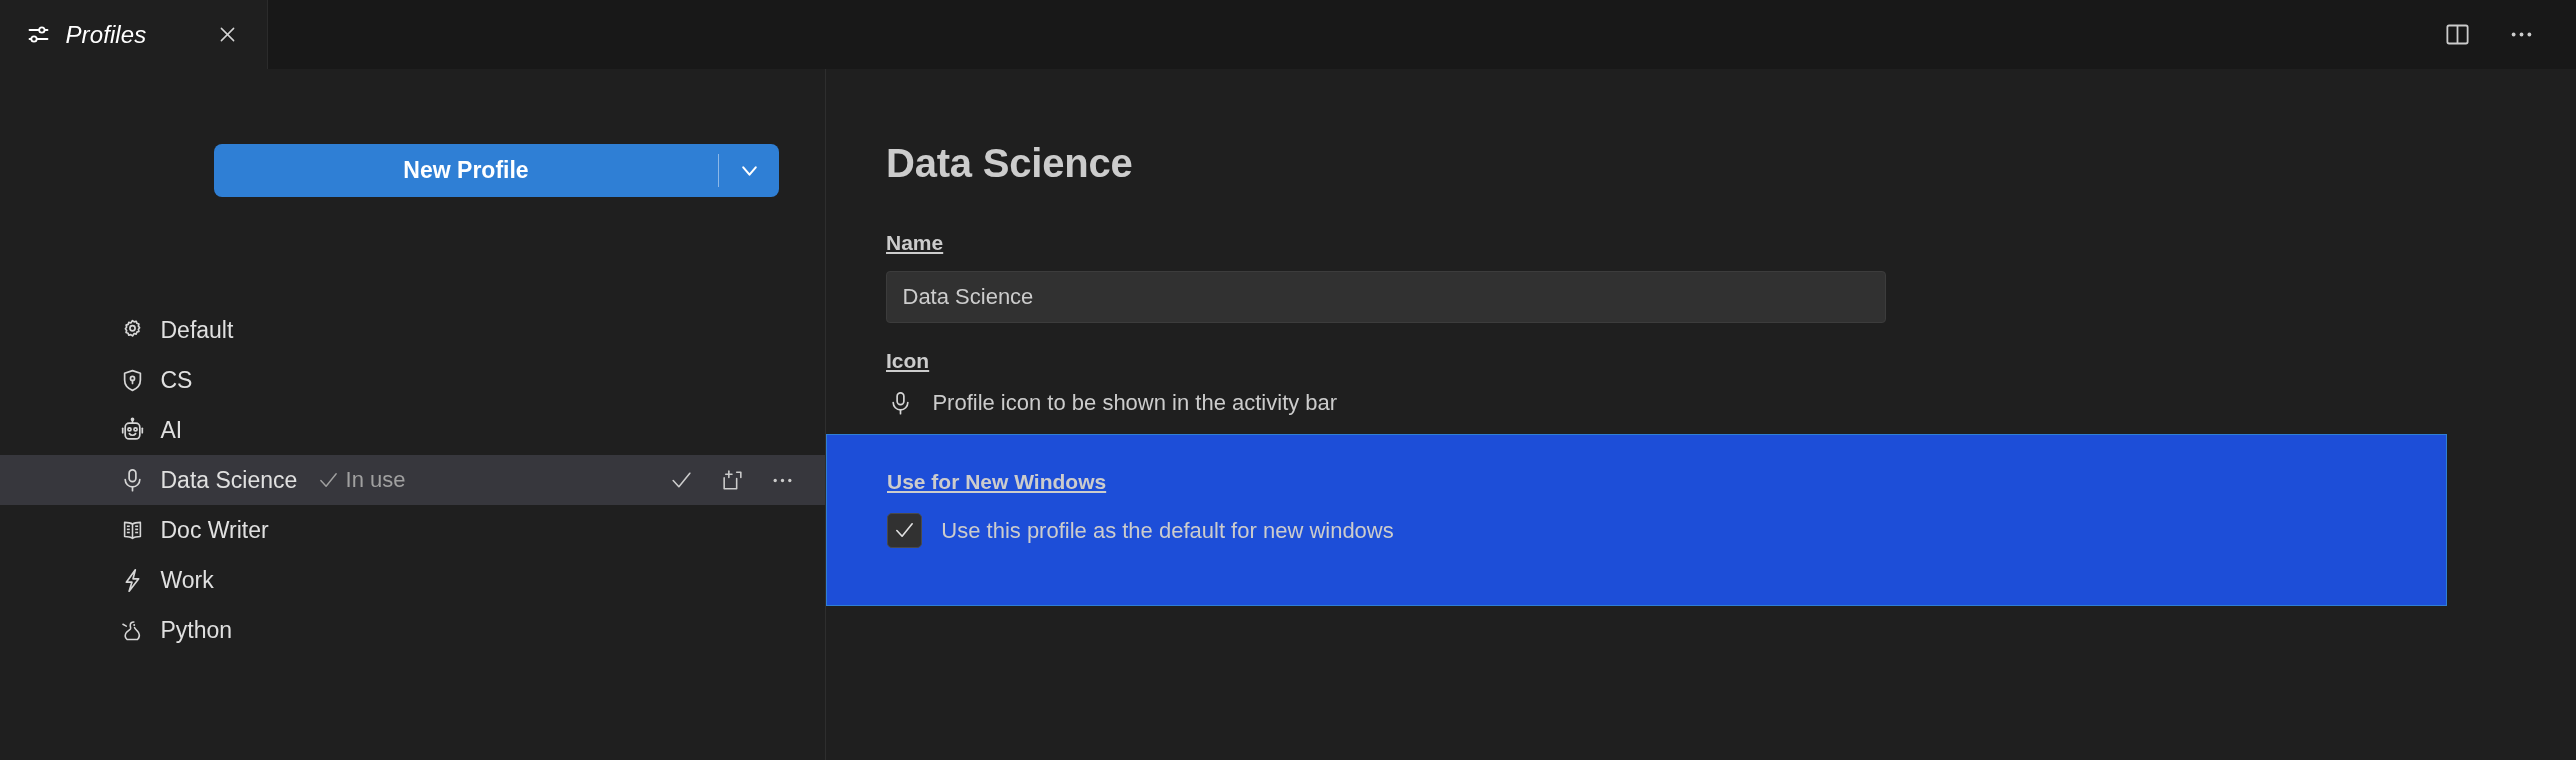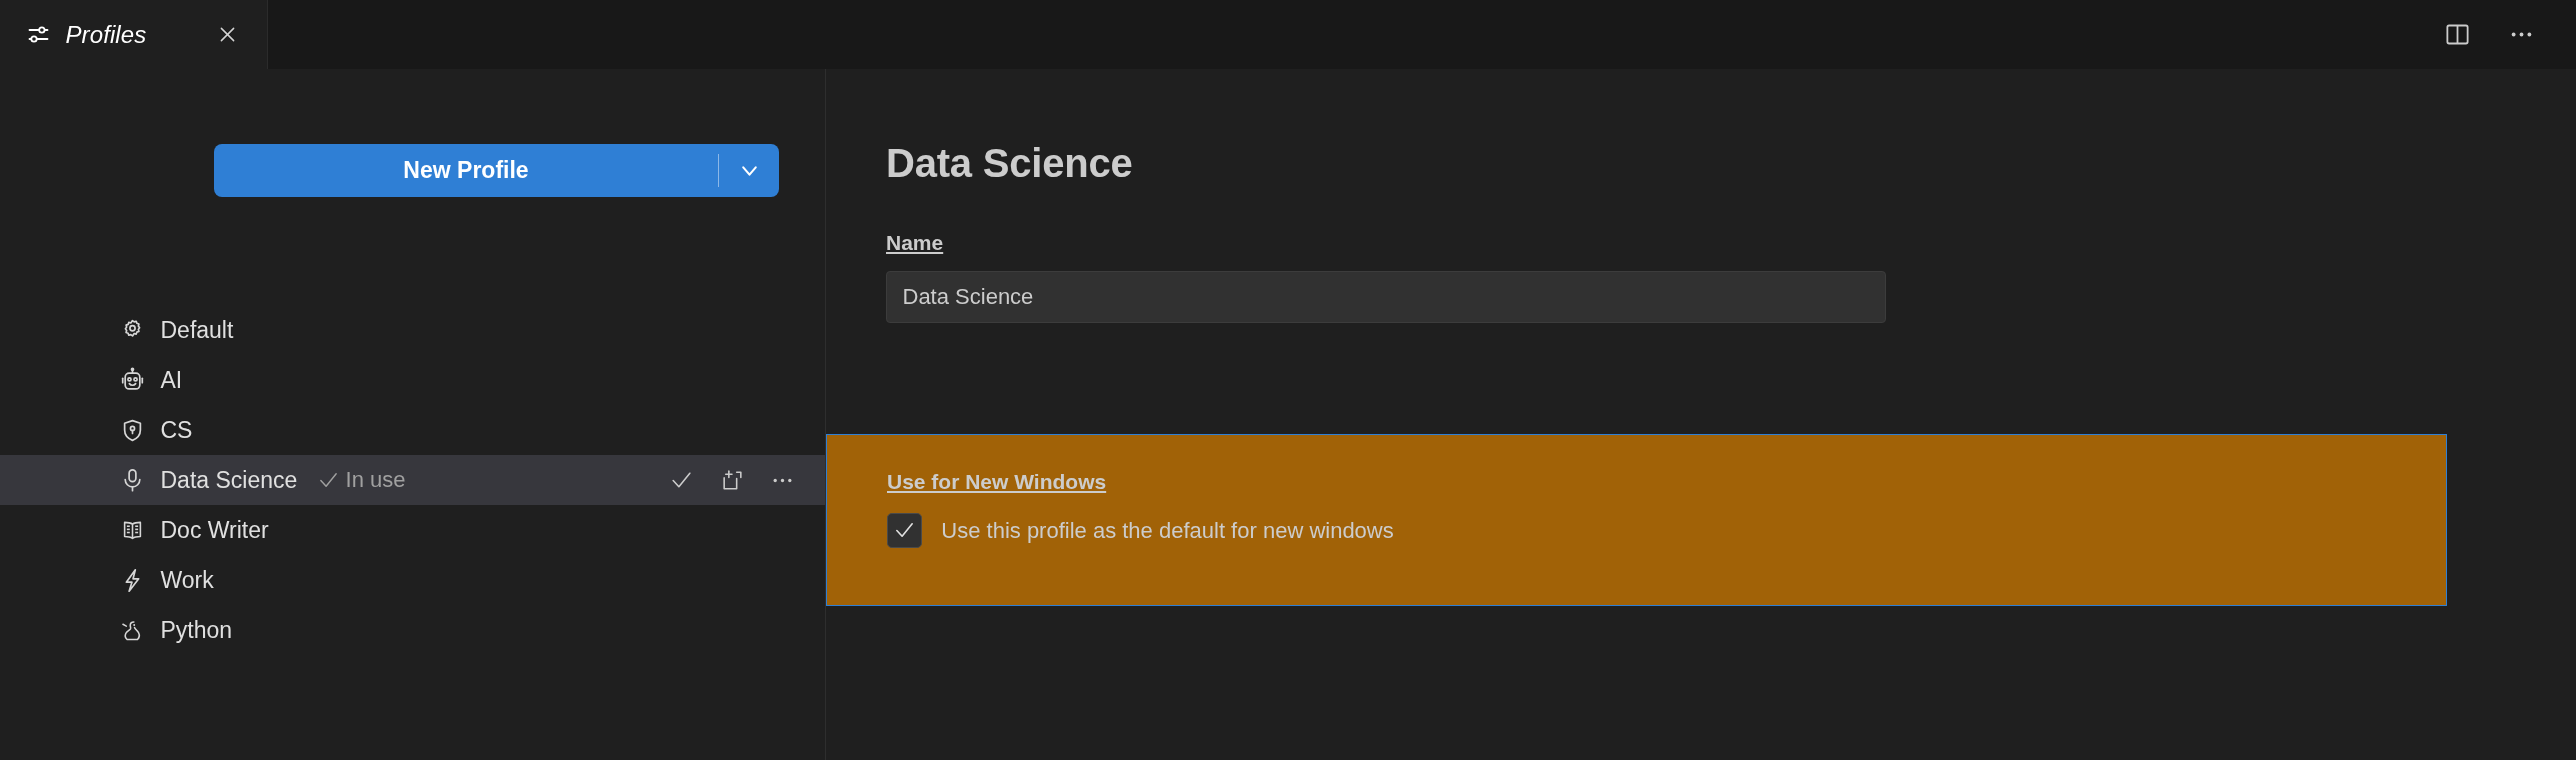--- a/index.html
+++ b/index.html
@@ -217,21 +217,21 @@
   }
   .ir-text { font-size: 22px; color: #cccccc; }
 
   .section-newwin {
     position: absolute;
     left: 0px;
     top: 365px;
     width: 1621px;
     height: 172px;
     border: 1.9px solid #2f7fd5;
-    background: #a16207;
+    background: #1d4ed8;
     padding: 35px 0 0 60px;
   }
   .checkbox-row {
     display: flex;
     align-items: center;
     gap: 19.3px;
     margin-top: 19.3px;
     cursor: pointer;
   }
   .checkbox {
@@ -309,43 +309,43 @@
           <svg width="27" height="27" viewBox="0 0 24 24" fill="none" stroke="currentColor" stroke-width="1.5" stroke-linejoin="round">
             <path d="M12 3.2l1.5 1.1 1.8-.5.6 1.8 1.8.6-.5 1.8 1.1 1.5-1.1 1.5.5 1.8-1.8.6-.6 1.8-1.8-.5L12 16.8l-1.5-1.1-1.8.5-.6-1.8-1.8-.6.5-1.8L5.7 10.5l1.1-1.5-.5-1.8 1.8-.6.6-1.8 1.8.5z"></path>
             <circle cx="12" cy="10" r="2.3"></circle>
           </svg>
         </span>
         <span class="pr-label">Default</span>
       </div>
 
       <div class="profile-row">
         <span class="pr-icon">
+          <svg width="27" height="27" viewBox="0 0 24 24" fill="none" stroke="currentColor" stroke-width="1.5" stroke-linejoin="round">
+            <path d="M12 3.2l7 2.4v6c0 4.3-3 7.6-7 9.2-4-1.6-7-4.9-7-9.2v-6z"></path>
+            <circle cx="12" cy="10.2" r="1.8"></circle>
+            <line x1="12" y1="11.8" x2="12" y2="14.6" stroke-linecap="round"></line>
+          </svg>
+        </span>
+        <span class="pr-label">CS</span>
+      </div>
+
+      <div class="profile-row">
+        <span class="pr-icon">
           <svg width="27" height="27" viewBox="0 0 24 24" fill="none" stroke="currentColor" stroke-width="1.5" stroke-linecap="round" stroke-linejoin="round">
             <line x1="12" y1="2.5" x2="12" y2="5"></line>
               <circle cx="12" cy="2" r=".9" fill="currentColor"></circle>
             <rect x="5.5" y="5.5" width="13" height="14" rx="3.5"></rect>
             <circle cx="9.3" cy="11" r="1.4"></circle>
               <circle cx="14.7" cy="11" r="1.4"></circle>
             <path d="M9.2 14.8c.8 1 1.8 1.4 2.8 1.4s2-.4 2.8-1.4"></path>
             <line x1="3.3" y1="10" x2="3.3" y2="14"></line>
               <line x1="20.7" y1="10" x2="20.7" y2="14"></line>
           </svg>
         </span>
         <span class="pr-label">AI</span>
-      </div>
-
-      <div class="profile-row">
-        <span class="pr-icon">
-          <svg width="27" height="27" viewBox="0 0 24 24" fill="none" stroke="currentColor" stroke-width="1.5" stroke-linejoin="round">
-            <path d="M12 3.2l7 2.4v6c0 4.3-3 7.6-7 9.2-4-1.6-7-4.9-7-9.2v-6z"></path>
-            <circle cx="12" cy="10.2" r="1.8"></circle>
-            <line x1="12" y1="11.8" x2="12" y2="14.6" stroke-linecap="round"></line>
-          </svg>
-        </span>
-        <span class="pr-label">CS</span>
       </div>
 
       <div class="profile-row selected">
         <span class="pr-icon">
           <svg width="27" height="27" viewBox="0 0 24 24" fill="none" stroke="currentColor" stroke-width="1.5" stroke-linecap="round" stroke-linejoin="round">
             <rect x="9" y="2.5" width="6" height="10.5" rx="3"></rect>
             <path d="M5.5 11.2a6.5 6.5 0 0 0 13 0"></path>
             <line x1="12" y1="17.7" x2="12" y2="21"></line>
           </svg>
         </span>
@@ -424,20 +424,33 @@
 
   <div class="right-pane">
 
     <div class="page-title">Data Science</div>
 
     <div class="section-name">
       <div class="field-label">Name</div>
       <input class="text-input" type="text" value="Data Science" style="">
     </div>
 
+    <div class="section-icon">
+      <div class="field-label">Icon</div>
+      <div class="icon-row">
+        <span class="ir-glyph">
+          <svg width="27" height="27" viewBox="0 0 24 24" fill="none" stroke="currentColor" stroke-width="1.5" stroke-linecap="round" stroke-linejoin="round">
+            <rect x="9" y="2.5" width="6" height="10.5" rx="3"></rect>
+            <path d="M5.5 11.2a6.5 6.5 0 0 0 13 0"></path>
+            <line x1="12" y1="17.7" x2="12" y2="21"></line>
+          </svg>
+        </span>
+        <span class="ir-text">Profile icon to be shown in the activity bar</span>
+      </div>
+    </div>
 
     <div class="section-newwin">
       <div class="field-label">Use for New Windows</div>
       <div class="checkbox-row">
         <span class="checkbox">
           <svg width="23" height="23" viewBox="0 0 24 24" fill="none" stroke="currentColor" stroke-width="1.7" stroke-linecap="round" stroke-linejoin="round">
             <polyline points="4 12 9.5 18 20 5"></polyline>
           </svg>
         </span>
         <span class="cb-text">Use this profile as the default for new windows</span>

